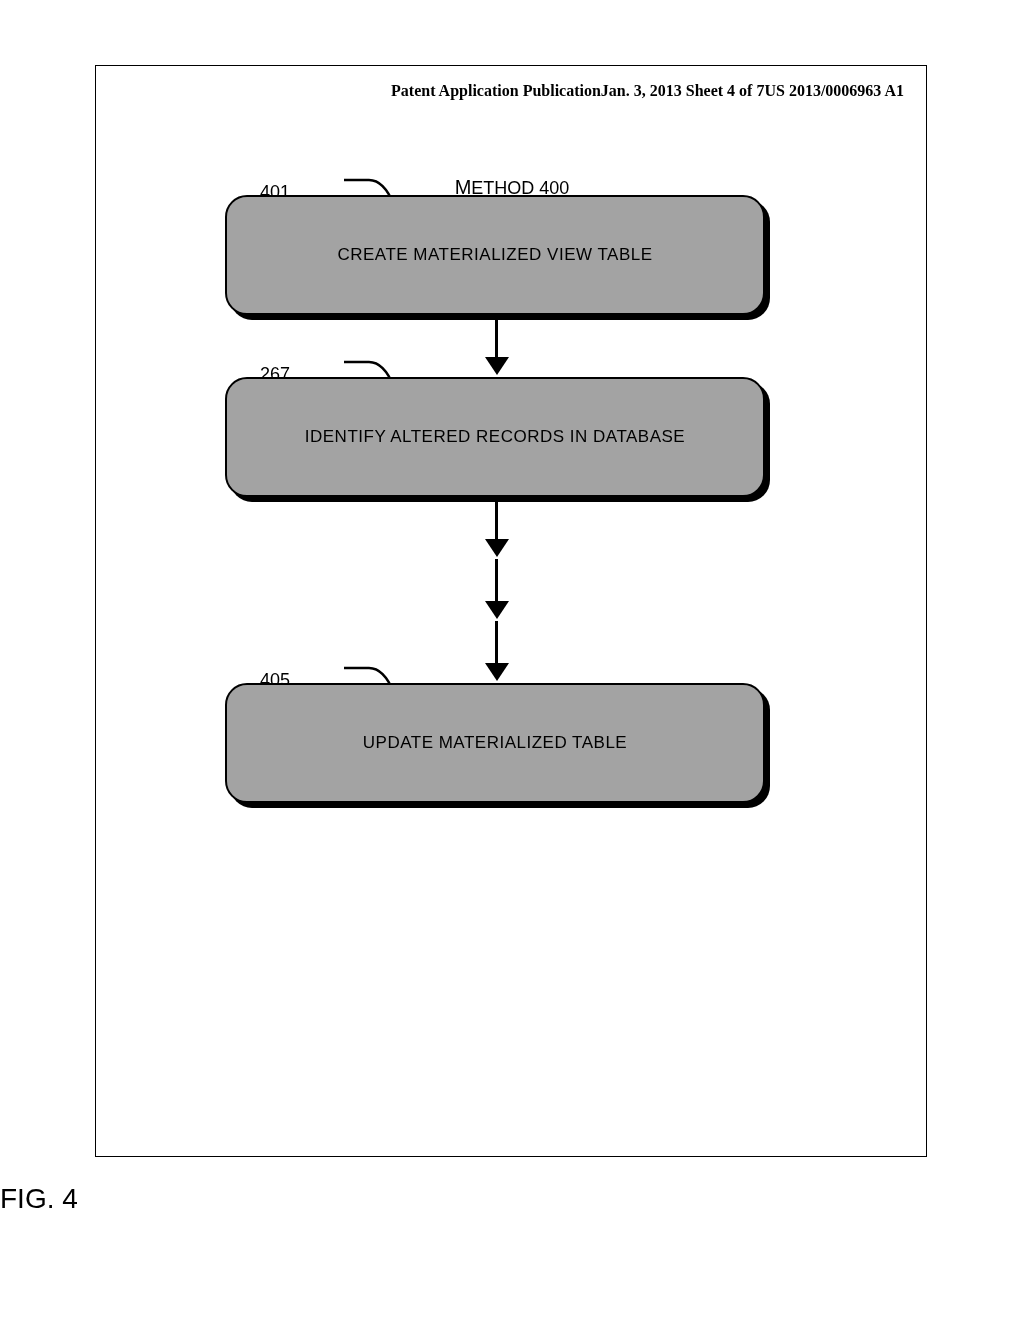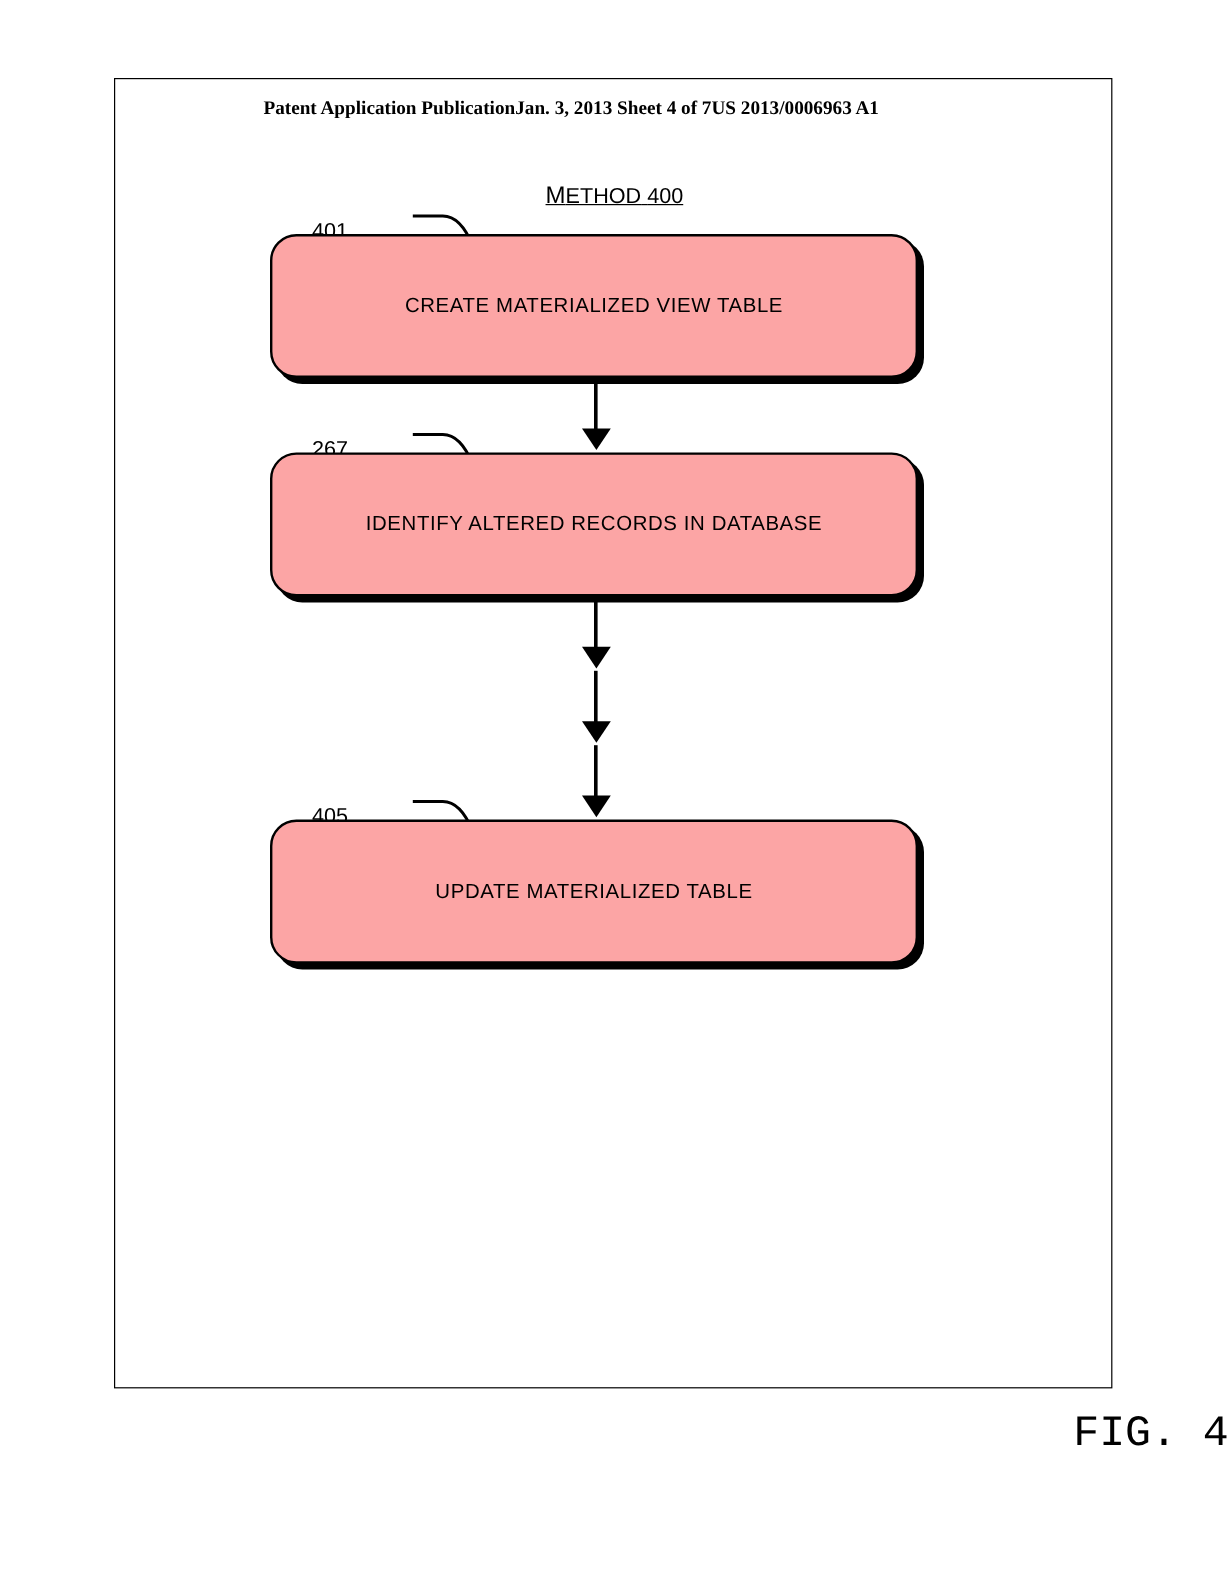--- a/index.html
+++ b/index.html
@@ -11,21 +11,21 @@
       height: 1320px;
       position: relative;
     }
     .header {
       position: absolute;
       top: 82px;
       left: 0;
       right: 0;
       padding: 0 120px 0 48px;
       display: flex;
-      justify-content: center;
+      justify-content: flex-end;
       font-size: 16px;
       font-family: 'Times New Roman', Times, serif;
     }
     .header-left {
       font-weight: bold;
     }
     .header-center {
       font-weight: bold;
     }
     .header-right {
@@ -34,21 +34,21 @@
     .page-frame {
       position: absolute;
       top: 65px;
       left: 95px;
       width: 830px;
       height: 1090px;
       border: 1px solid #000;
     }
     .method-title {
       position: absolute;
-      top: 152px;
+      top: 176px;
       left: 0;
       right: 0;
       text-align: center;
       font-size: 18px;
       font-variant: small-caps;
     }
     .method-title u {
       text-decoration: underline;
     }
     .flowchart {
@@ -87,21 +87,21 @@
       height: 120px;
       background: #000;
       border-radius: 22px;
     }
     .step-box-front {
       position: absolute;
       top: 0;
       left: 0;
       width: 540px;
       height: 120px;
-      background: #fca5a5;
+      background: #a3a3a3;
       border: 2px solid #000;
       border-radius: 22px;
       display: flex;
       align-items: center;
       justify-content: center;
       font-size: 17px;
       letter-spacing: 0.5px;
       box-sizing: border-box;
     }
     .arrow-container {
@@ -125,23 +125,23 @@
       height: 0;
       border-left: 12px solid transparent;
       border-right: 12px solid transparent;
       border-top: 18px solid #000;
     }
     .figure-label {
       position: absolute;
       bottom: 105px;
       left: 0;
       right: 0;
-      text-align: right;
-      font-size: 36px;
-      font-family: Liberation Mono, monospace;
+      text-align: left;
+      font-size: 28px;
+      font-family: Liberation Sans, sans-serif;
     }
   </style>
 </head>
 <body>
 
 <div class="page-frame"></div>
 
 <div class="header">
   <span class="header-left">Patent Application Publication</span>
   <span class="header-center">Jan. 3, 2013   Sheet 4 of 7</span>

